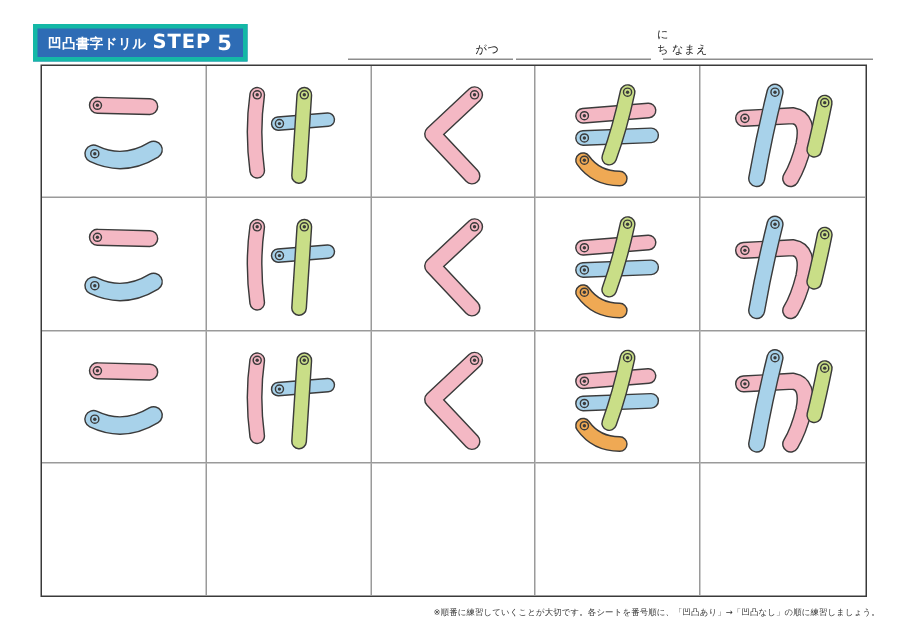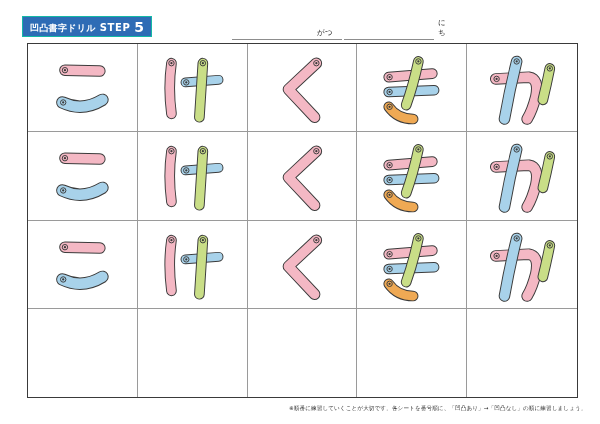--- a/index.html
+++ b/index.html
@@ -13,23 +13,23 @@
 
   
   .badge{
     position:absolute;left:22px;top:16px;
     background:#2e6cb5;color:#ffffff;
     padding:2px 7px 3px 7px;
     font-size:9px;font-weight:bold;
     letter-spacing:.3px;
     display:flex;align-items:baseline;gap:4px;
     line-height:1;
-    border:1px solid #14b8a6;
-  }
-  .badge .step-word{font-size:10px;letter-spacing:.6px;}
+    border:3px solid #14b8a6;
+  }
+  .badge .step-word{font-size:13px;letter-spacing:.6px;}
   .badge .step-num{font-size:14px;font-weight:bold;line-height:1;position:relative;top:1px;}
 
   .datefields{position:absolute;left:232px;top:18px;width:350px;height:22px;}
   .df{position:absolute;bottom:0;height:17px;}
   .df .lbl{
     position:absolute;bottom:2px;font-size:7.5px;color:#222;letter-spacing:.3px;
   }
   .df .rule{position:absolute;bottom:0;left:0;right:0;border-bottom:1px solid #8d8d8d;}
 
   #f-gatsu{left:0px;width:110px;}
@@ -83,20 +83,24 @@
 
   <div class="datefields">
     <div class="df" id="f-gatsu">
       <span class="lbl">がつ</span>
       <span class="rule"></span>
     </div>
     <div class="df" id="f-nichi">
       <span class="lbl">にち</span>
       <span class="rule"></span>
     </div>
+    <div class="df" id="f-namae">
+      <span class="lbl">なまえ</span>
+      <span class="rule"></span>
+    </div>
   </div>
 
   <div class="grid" id="grid">
       <div class="cell">
         <svg viewBox="0 0 100 100" preserveAspectRatio="xMidYMid meet">
           <path d="M 30 30 L 70 31" fill="none" stroke="#3b3b3b" stroke-width="13.2" stroke-linecap="round" stroke-linejoin="round"></path>
           <path d="M 30 30 L 70 31" fill="none" stroke="#f4b8c4" stroke-width="11" stroke-linecap="round" stroke-linejoin="round"></path>
           <path d="M 27 67 Q 50 78 73 64" fill="none" stroke="#3b3b3b" stroke-width="14.2" stroke-linecap="round" stroke-linejoin="round"></path>
           <path d="M 27 67 Q 50 78 73 64" fill="none" stroke="#a8d2ea" stroke-width="12" stroke-linecap="round" stroke-linejoin="round"></path>
           <g>

